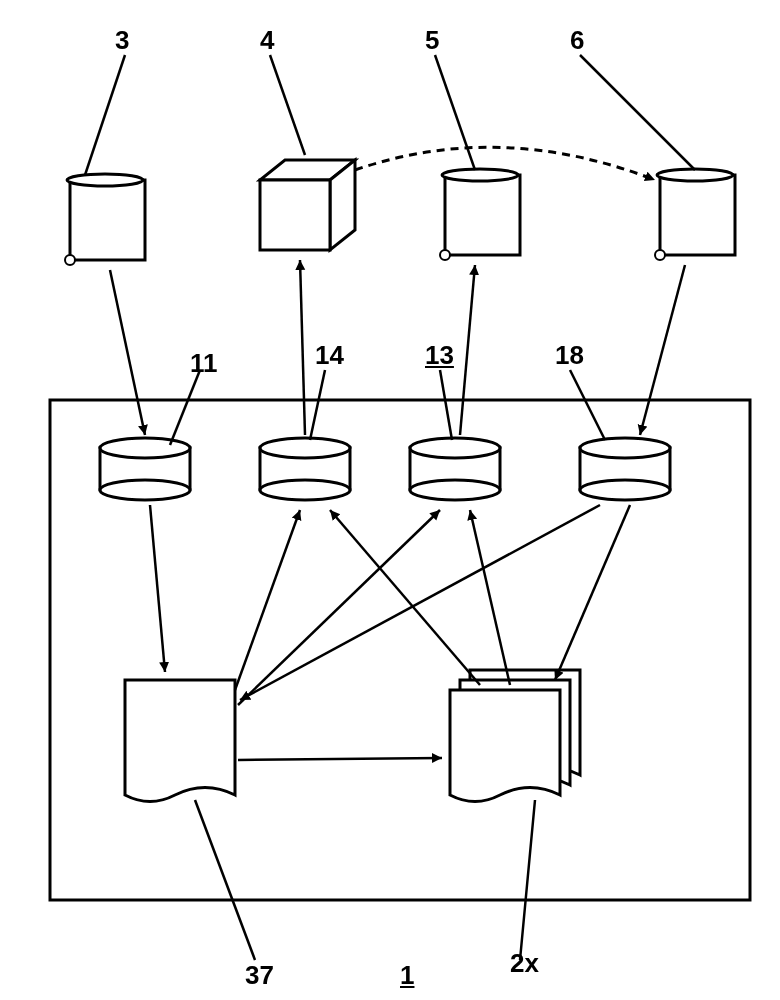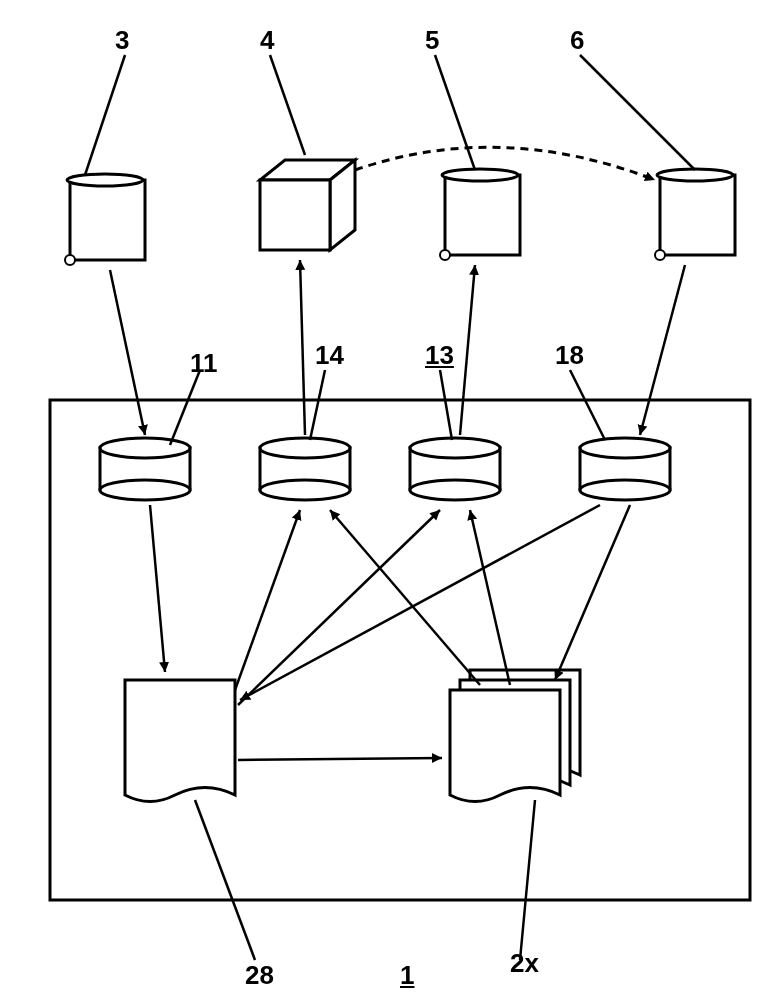--- a/index.html
+++ b/index.html
@@ -119,17 +119,17 @@
   <div class="label" style="left:115px; top:25px;">3</div>
   <div class="label" style="left:260px; top:25px;">4</div>
   <div class="label" style="left:425px; top:25px;">5</div>
   <div class="label" style="left:570px; top:25px;">6</div>
 
   <div class="label" style="left:190px; top:348px;text-align:right;">11</div>
   <div class="label" style="left:315px; top:340px;">14</div>
   <div class="label" style="left:425px; top:340px;text-decoration:underline;">13</div>
   <div class="label" style="left:555px; top:340px;">18</div>
 
-  <div class="label" style="left:245px; top:960px;">28</div>
+  <div class="label" style="left:245px; top:960px;">37</div>
   <div class="label" style="left:400px; top:960px; text-decoration:underline;">1</div>
   <div class="label" style="left:510px; top:940px;margin-top:8px;">2x</div>
 
 </div>
 
 </body></html>

